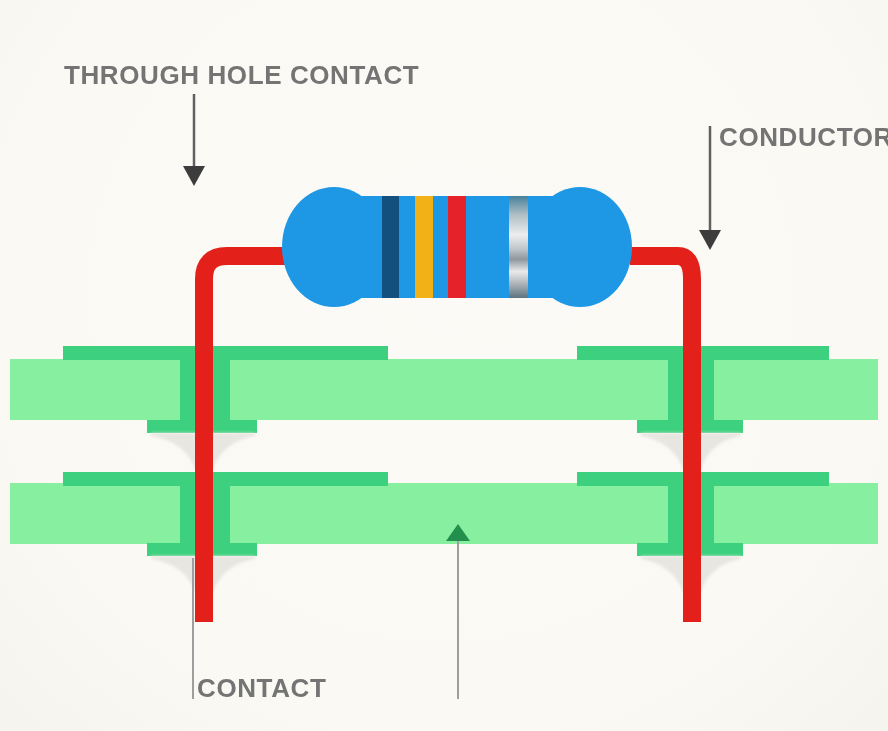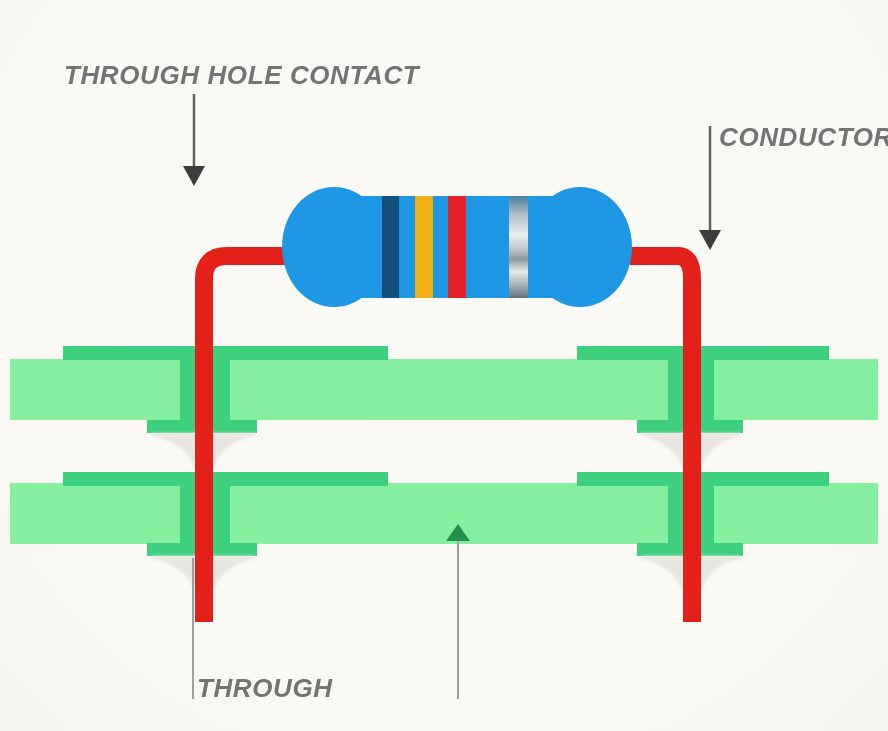--- a/index.html
+++ b/index.html
@@ -20,21 +20,20 @@
     --band-silver-light:#EDEEEE;
     --band-silver-mid:#8E979C;
     --band-silver-bottom:#5C7380;
     --solder-fill:#E8E6E1;
   }
   html,body{margin:0;padding:0;}
   body{background:var(--background);font-family:"Liberation Sans",sans-serif;}
   .stage{
     position:relative;width:888px;height:731px;overflow:hidden;
     background:radial-gradient(ellipse at 50% 40%, #FBFAF6 0%, var(--background) 70%, #F5F4EE 100%);
-    font-style:italic;
   }
   .stage svg{position:absolute;left:0;top:0;}
   .diagram-label{
     position:absolute;
     color:var(--label-text);
     font-size:26px;
     font-weight:bold;
     letter-spacing:0.6px;
     white-space:nowrap;
     user-select:none;
@@ -115,15 +114,15 @@
       <polygon points="183,166 205,166 194,186" style="fill:var(--arrowhead-dark)"></polygon>
       <line x1="710" y1="126" x2="710" y2="232" style="stroke:var(--arrow-line)" stroke-width="2.5"></line>
       <polygon points="699,230 721,230 710,250" style="fill:var(--arrowhead-dark)"></polygon>
     </g>
   </svg>
 
   <div class="diagram-label" id="lbl-thc">THROUGH HOLE CONTACT</div>
 
   <div class="diagram-label" id="lbl-conductor">CONDUCTOR</div>
 
-  <div class="diagram-label" id="lbl-solder">THROUGH</div>
+  <div class="diagram-label" id="lbl-solder">CONTACT</div>
 
 </div>
 
 </body></html>

